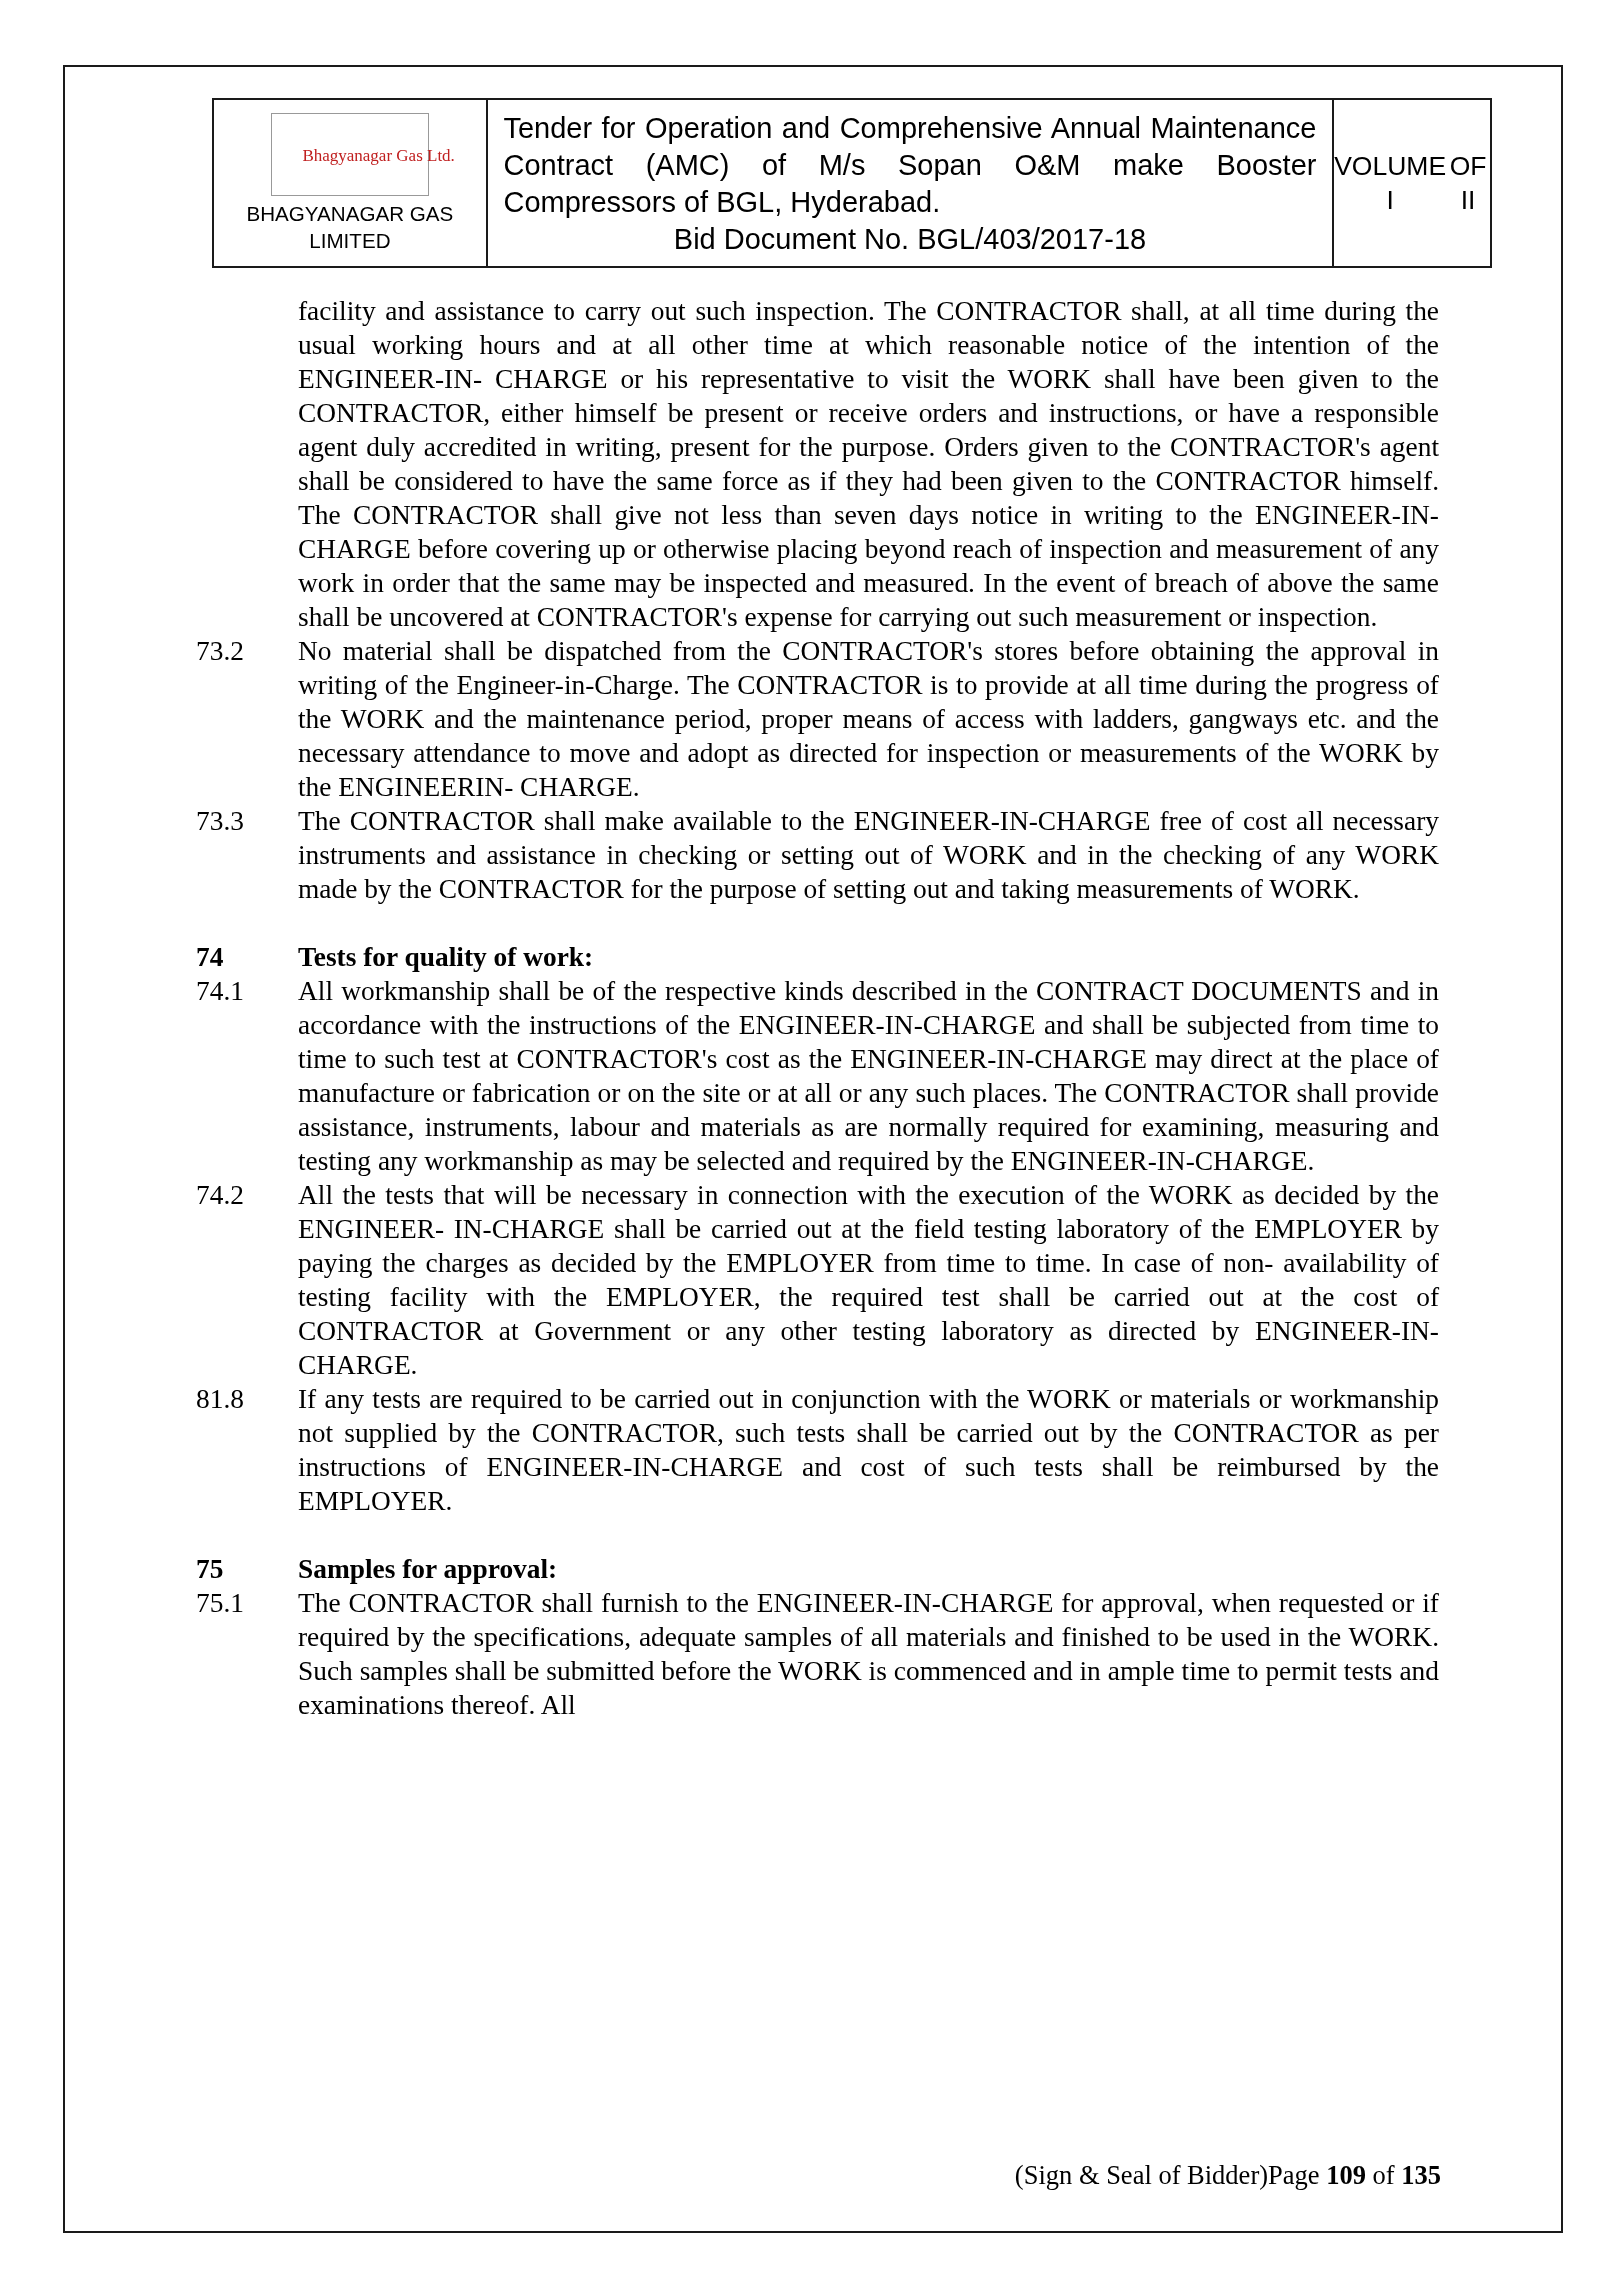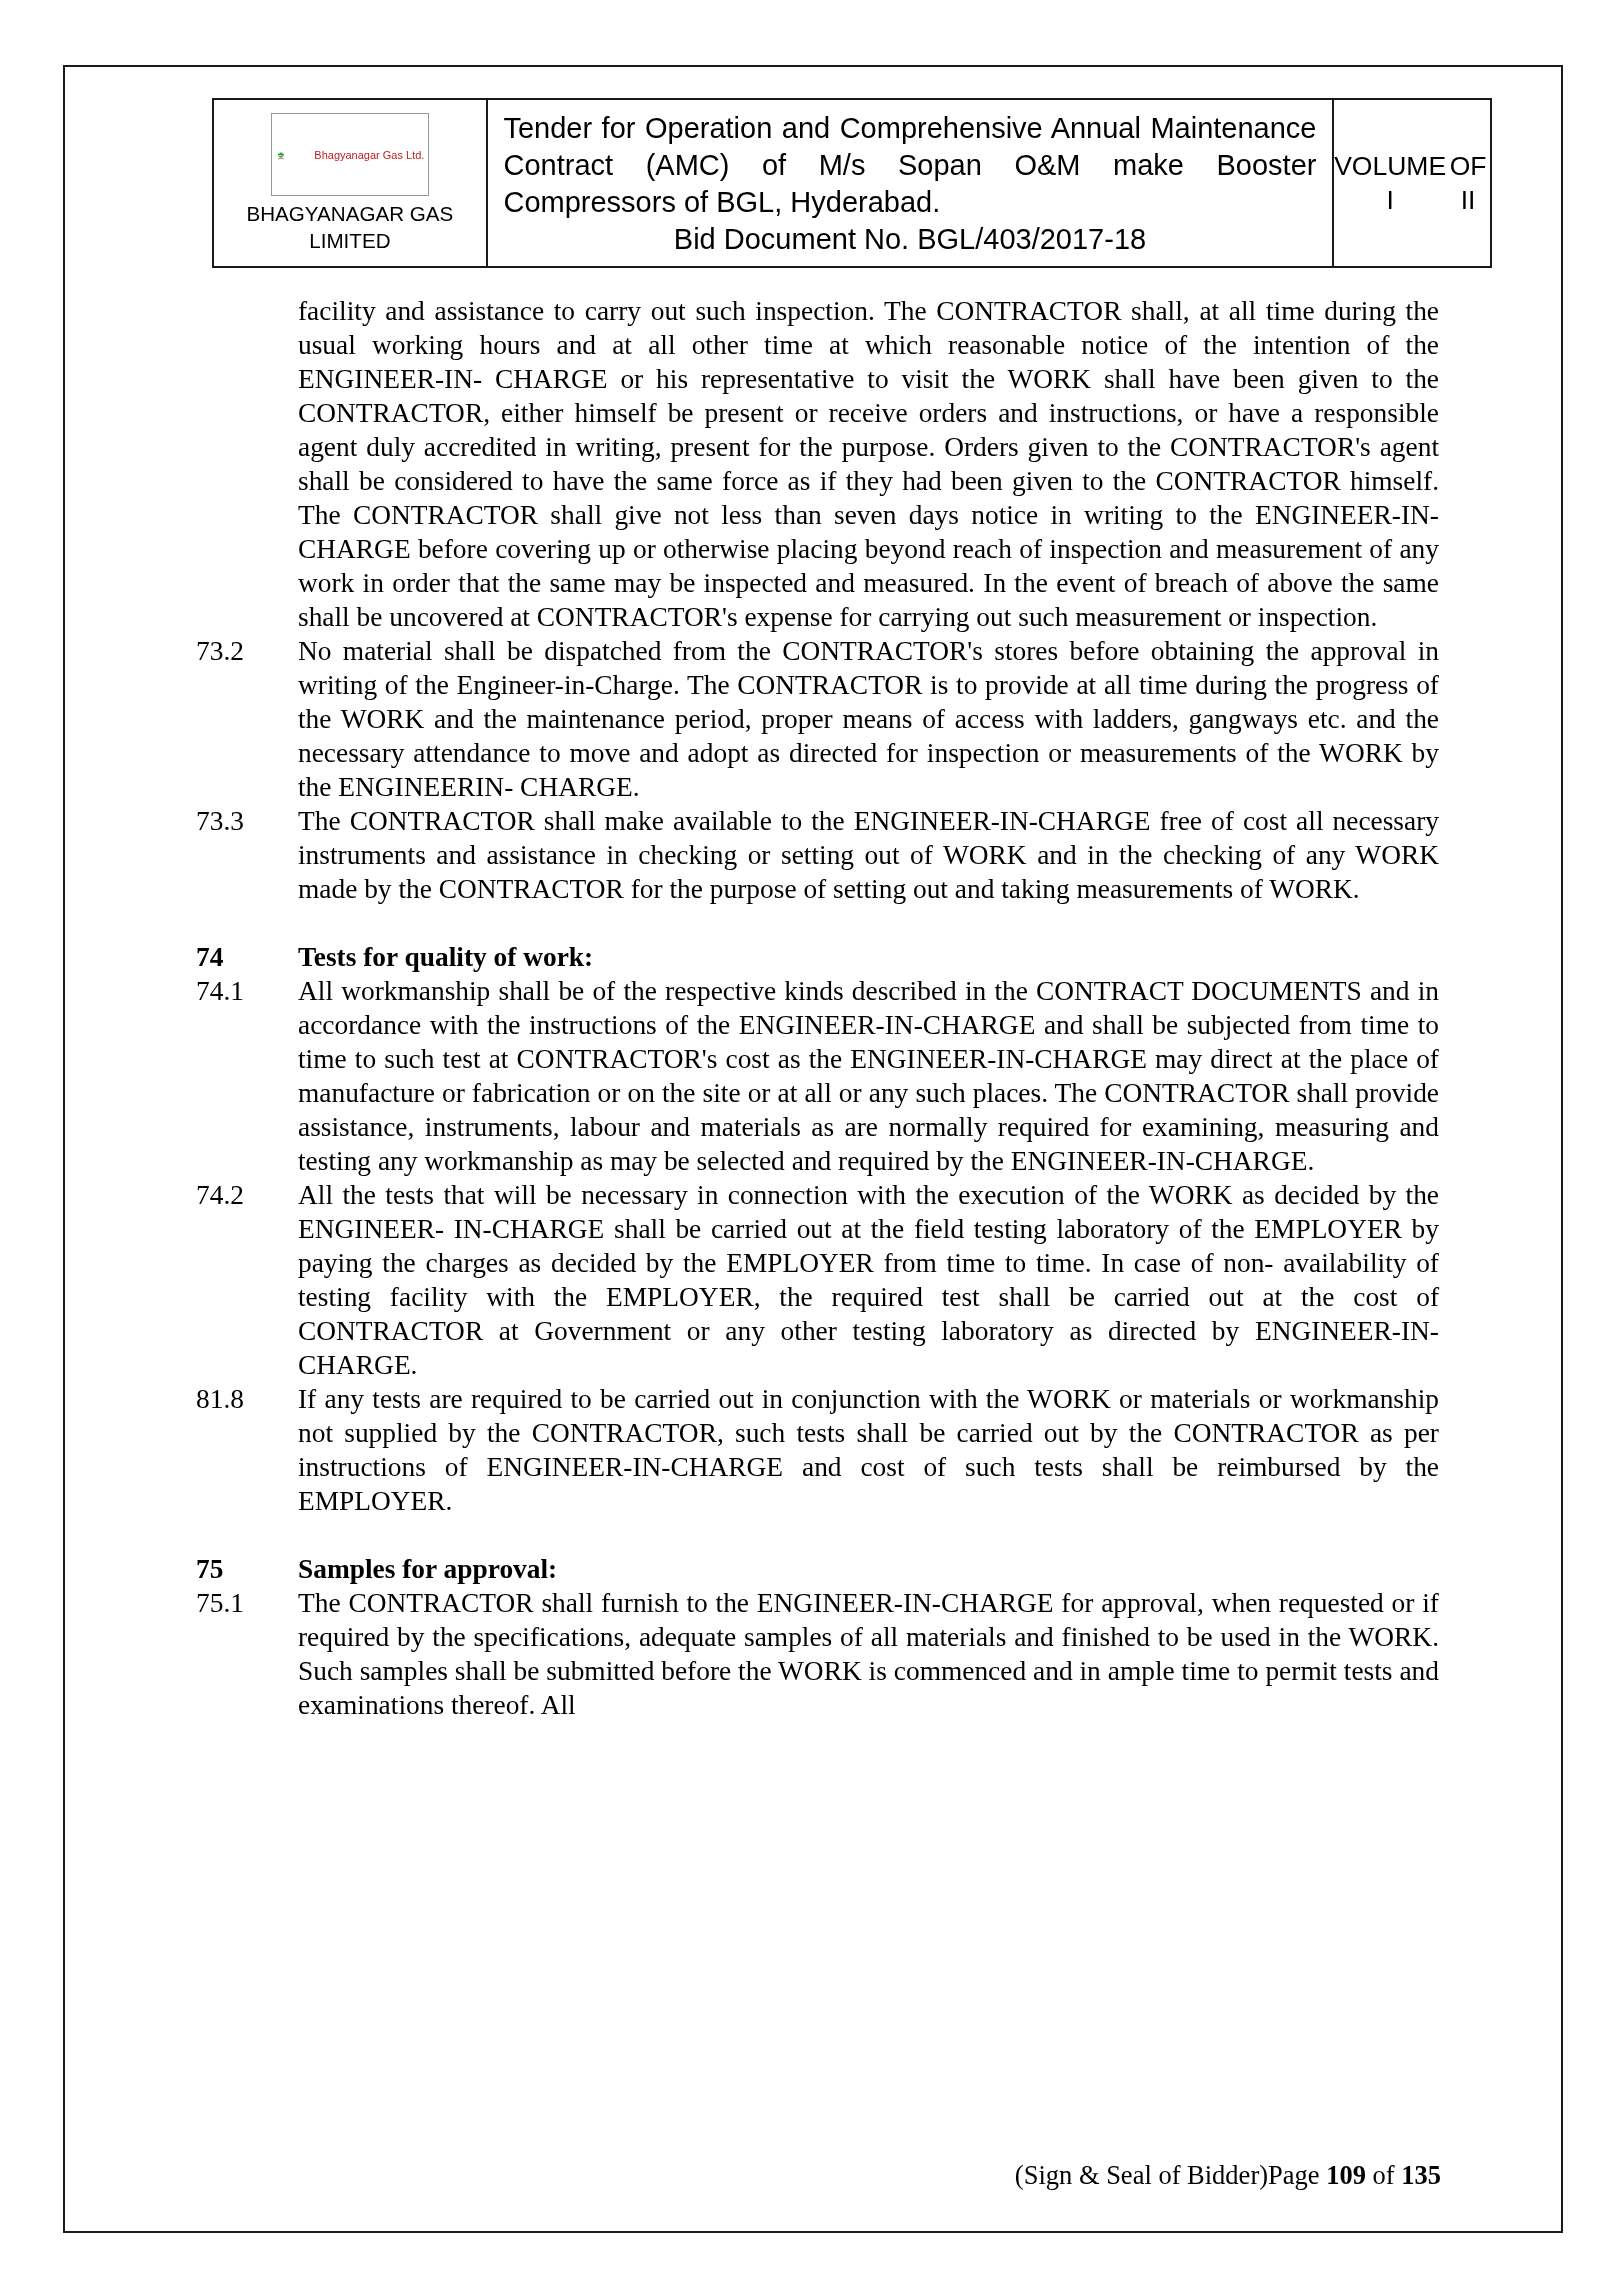--- a/index.html
+++ b/index.html
@@ -43,22 +43,22 @@
   .logo-box {
     width: 149px;
     border: 1px solid #999;
     display: flex;
     flex-direction: row;
     align-items: center;
     padding: 4.9px 3.9px 2.9px;
     background: #fff;
   }
   .logo-tagline {
-    font-family: Liberation Sans, sans-serif;
-    font-size: 11px;
+    font-family: Liberation Serif, serif;
+    font-size: 17px;
     line-height: 13.7px;
     color: #c02020;
     white-space: nowrap;
     padding-left: 27px;
   }
   .org-name {
     font-family: "Liberation Sans", sans-serif;
     font-size: 20.6px;
     line-height: 26.5px;
     text-align: center;

